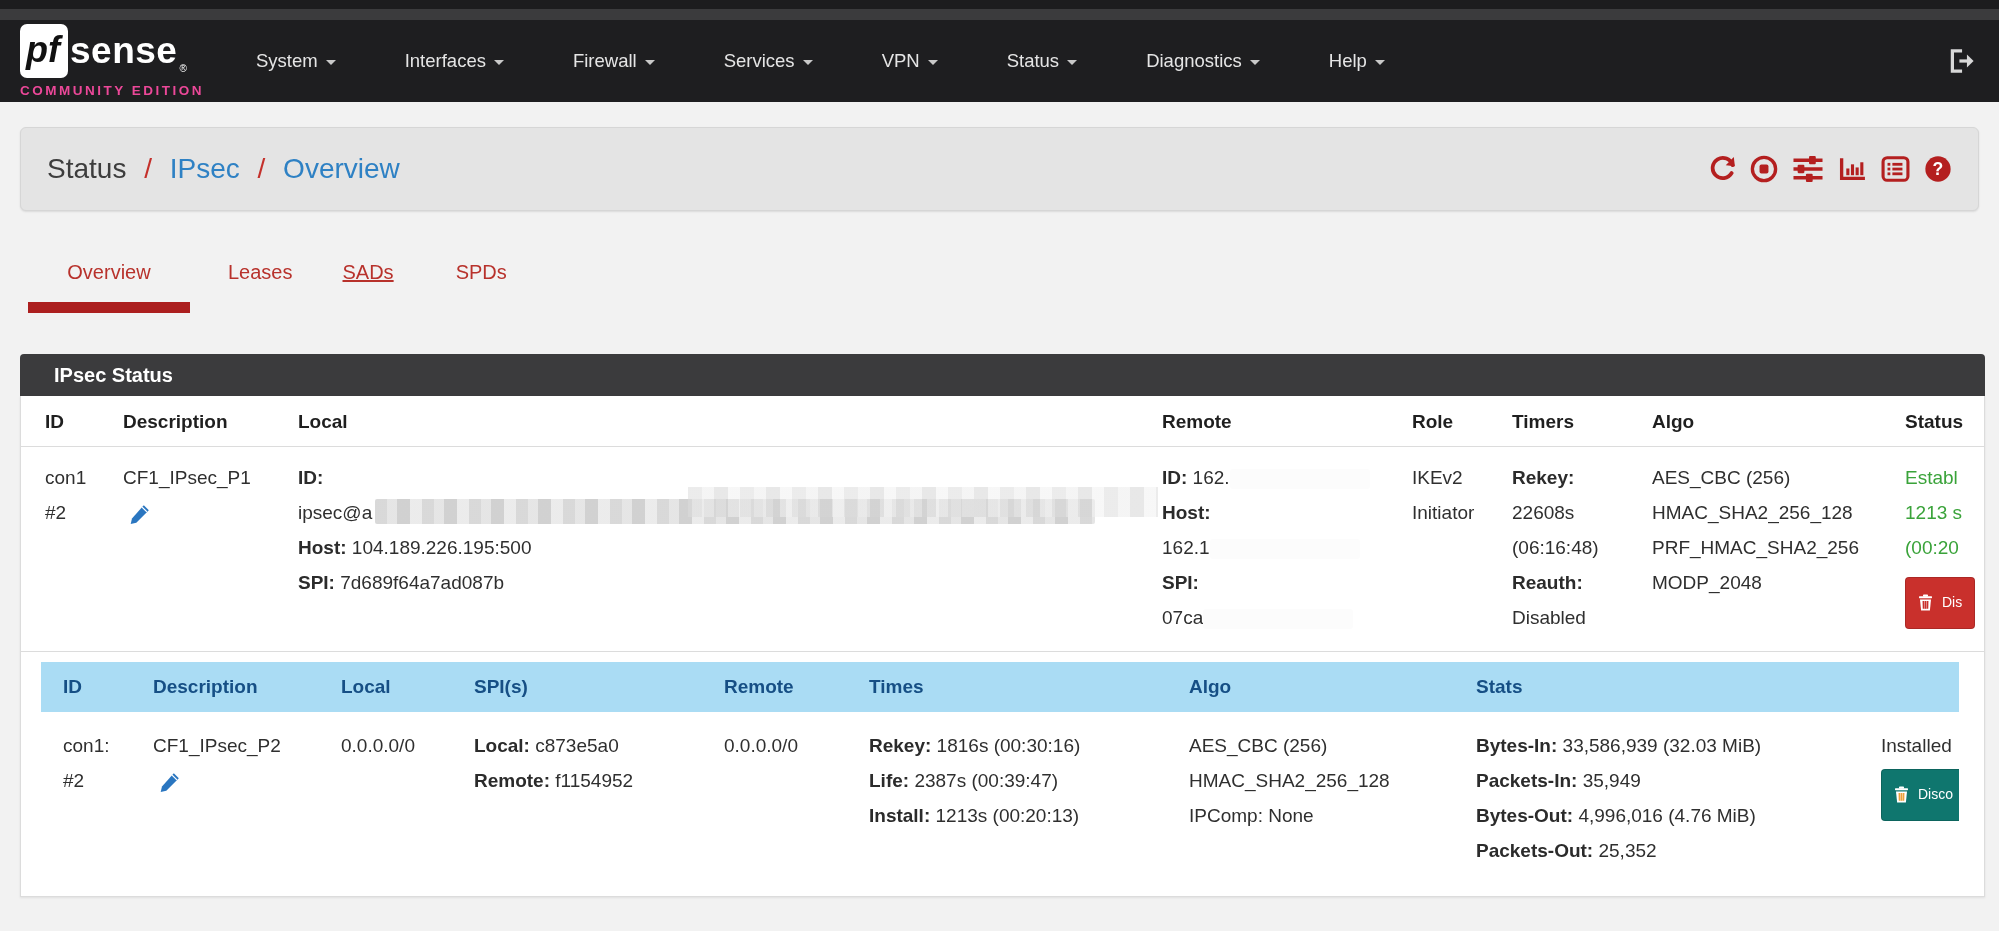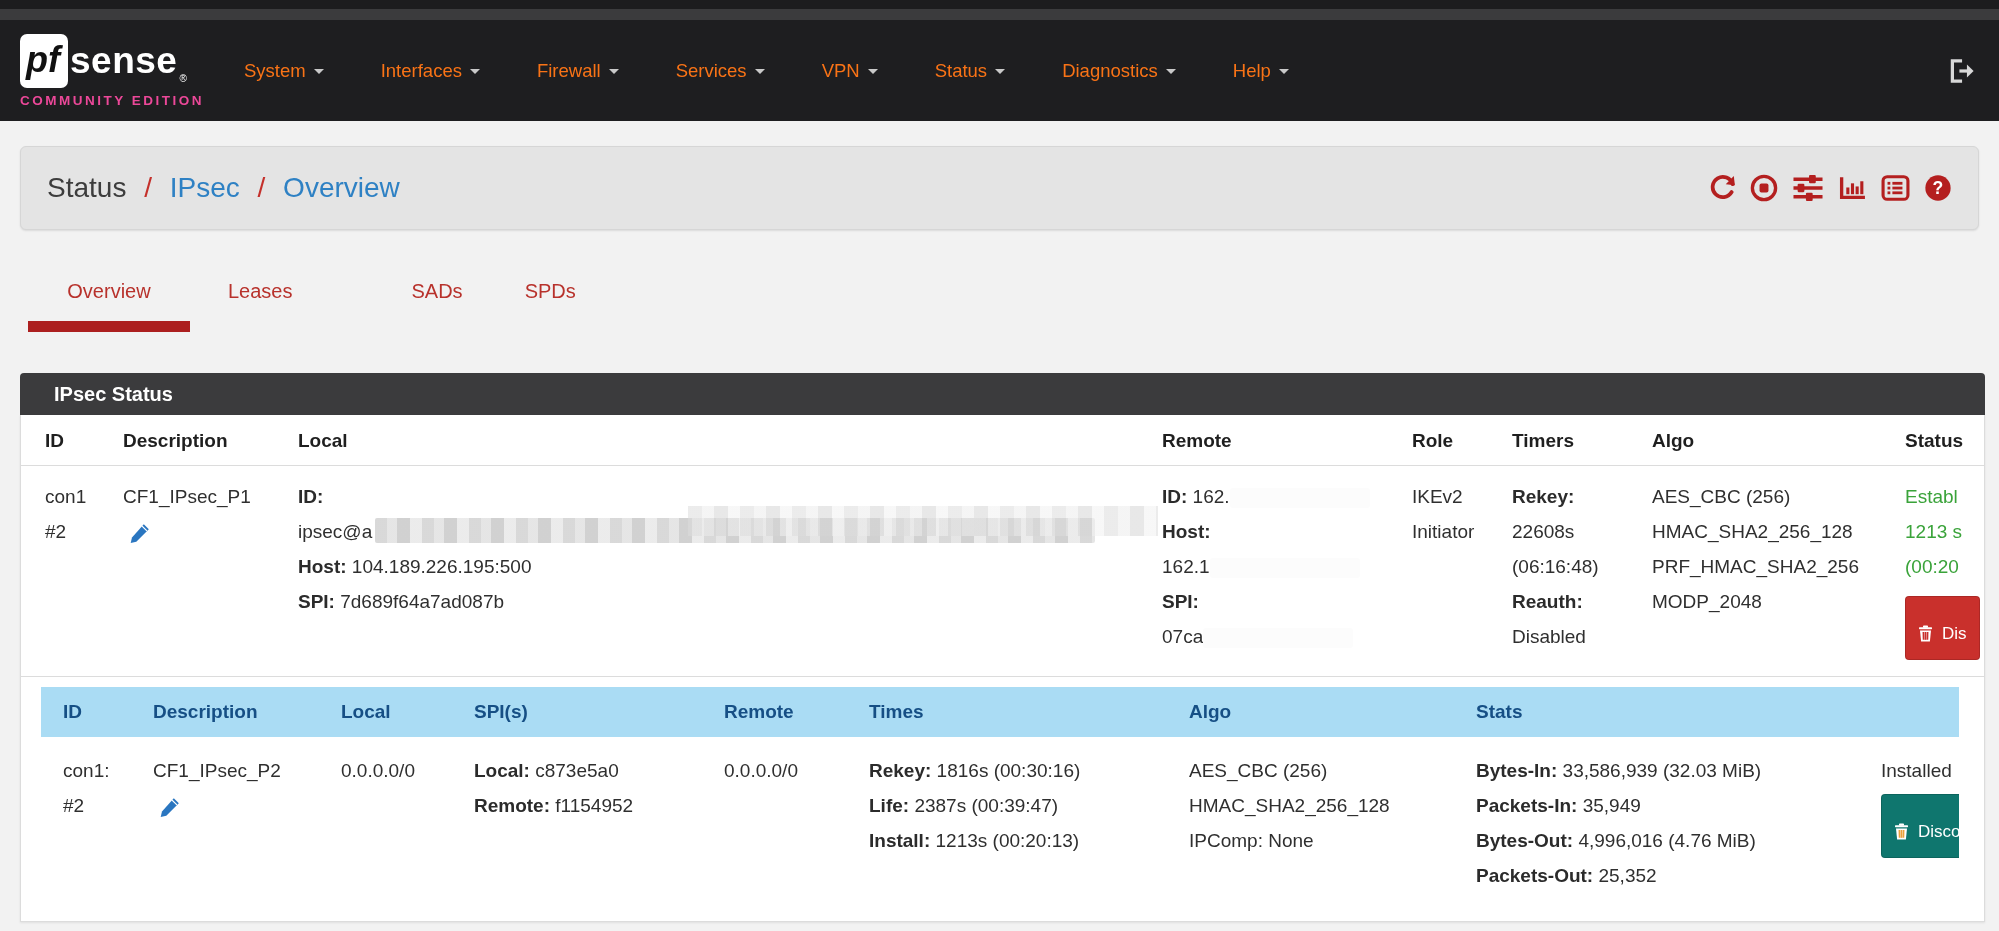--- a/index.html
+++ b/index.html
@@ -2,32 +2,32 @@
 <html><head>
 <meta charset="utf-8">
 <style>
   * { margin:0; padding:0; box-sizing:border-box; }
   html,body { width:1999px; height:931px; overflow:hidden; background:#f2f2f2;
               font-family:"Liberation Sans", sans-serif; }
 
   
   .top-a { height:9px; background:#1c1c1e; }
   .top-b { height:11px; background:#3b3b3d; }
-  .navbar { height:101px; background:#1e1e20; display:flex; align-items:center; padding-left:20px; }
+  .navbar { height:82px; background:#1e1e20; display:flex; align-items:center; padding-left:20px; }
 
   .logo { display:flex; flex-direction:column; margin-right:40px; cursor:pointer; }
   .logo-word { display:flex; align-items:center; }
   .logo-pf { background:#fff; color:#111; font-weight:bold; font-style:italic;
              font-size:36px; line-height:1; padding:8px 8px 10px 6px; border-radius:7px; }
   .logo-sense { color:#fff; font-weight:bold; font-size:37px; letter-spacing:.5px; margin-left:2px; }
   .logo-reg { color:#fff; font-size:10px; align-self:flex-end; margin:0 0 4px 2px; }
   .logo-tag { color:#ec4899; font-weight:bold; font-size:13.5px; letter-spacing:2.5px; margin-top:5px; }
 
   .nav-items { display:flex; align-items:center; }
-  .nav-item { color:#f97316; font-size:18.5px; margin-right:57px; cursor:pointer; white-space:nowrap; }
+  .nav-item { color:#e5e5e5; font-size:18.5px; margin-right:57px; cursor:pointer; white-space:nowrap;margin-left:12px; }
   .caret { display:inline-block; width:0; height:0; border-left:5px solid transparent;
            border-right:5px solid transparent; border-top:5px solid #c9c9c9;
            margin-left:8px; vertical-align:middle; }
   .nav-right { margin-left:auto; margin-right:24px; cursor:pointer; display:flex; align-items:center; }
 
   
   .crumb-panel { margin:25px 20px 0 20px; height:84px; background:#e4e4e4;
                  border:1px solid #d6d6d6; border-radius:6px;
                  box-shadow:0 1px 2px rgba(0,0,0,.10);
                  display:flex; align-items:center; justify-content:space-between; padding:0 26px; }
@@ -35,21 +35,21 @@
   .crumb a { text-decoration:none; color:#2e81c4; cursor:pointer; }
   .crumb .sep { color:#c4302b; padding:0 10px; }
   .crumb-icons { display:flex; align-items:center; gap:14px; }
   .cicon { cursor:pointer; display:flex; }
 
   
   .tabs { display:flex; align-items:flex-start; margin:50px 0 0 28px; }
   .tab { font-size:20px; color:#b8322c; cursor:pointer; padding-bottom:18px; }
   .tab.active { width:162px; text-align:center; border-bottom:11px solid #ac1f1f; }
   .tab.t2 { margin-left:38px; }
-  .tab.t3 { margin-left:119px; }
+  .tab.t3 { margin-left:50px;text-decoration:underline; }
   .tab.t4 { margin-left:62px; }
 
   
   .panel { margin:41px 20px 0 20px; width:1965px; }
   .panel-hd { height:42px; background:#3b3b3d; border-radius:4px 4px 0 0;
               color:#fff; font-weight:bold; font-size:20px; line-height:42px; padding-left:34px; }
   .panel-body { background:#fff; border:1px solid #dcdcdc; border-top:none; overflow:hidden;
                 padding-bottom:2px; box-shadow:0 1px 2px rgba(0,0,0,.08); }
 
   table { border-collapse:collapse; table-layout:fixed; }
@@ -67,22 +67,22 @@
   .idline { position:relative; white-space:nowrap; }
   .redact-px { display:inline-block; vertical-align:-5px; height:25px; width:720px;
                margin-left:3px; border-radius:2px; opacity:.85;
                background:repeating-linear-gradient(90deg,#d2d2d2 0 12px,#e1e1e1 12px 22px,#c9c9c9 22px 35px,#e8e8e8 35px 47px); }
   .redact-px2 { position:absolute; left:390px; top:-8px; height:30px; width:470px; opacity:.55;
                 background:repeating-linear-gradient(90deg,#dcdcdc 0 14px,#ececec 14px 26px,#d5d5d5 26px 40px,#f1f1f1 40px 52px); }
   .redact-w { display:inline-block; height:20px; vertical-align:middle; background:#fcfcfc; border-radius:3px; }
 
   .green { color:#3aa33a; }
 
-  .btn { display:inline-flex; align-items:center; gap:9px; color:#fff; font-size:17px;
-         padding:19px 12px 8px; border-radius:4px; cursor:pointer; border:1px solid rgba(0,0,0,.15);
+  .btn { display:inline-flex; align-items:center; gap:9px; color:#fff; font-size:14px;
+         padding:7px 12px 8px; border-radius:4px; cursor:pointer; border:1px solid rgba(0,0,0,.15);
          white-space:nowrap; }
   .btn-danger { background:#c9302c; }
   .btn-warning { background:#0f766e; }
   .btn-danger .tl { stroke:#c9302c; stroke-width:1.7; }
   .btn-warning .tl { stroke:#eca13c; stroke-width:1.7; }
 
   
   .p2-wrap { margin:10px 0 8px 20px; width:1918px; overflow:hidden; }
   .p2-table { width:1918px; font-size:19px; color:#2f2f2f; }
   .p2-table th { text-align:left; font-weight:bold; color:#164f85; background:#aadcf4;

